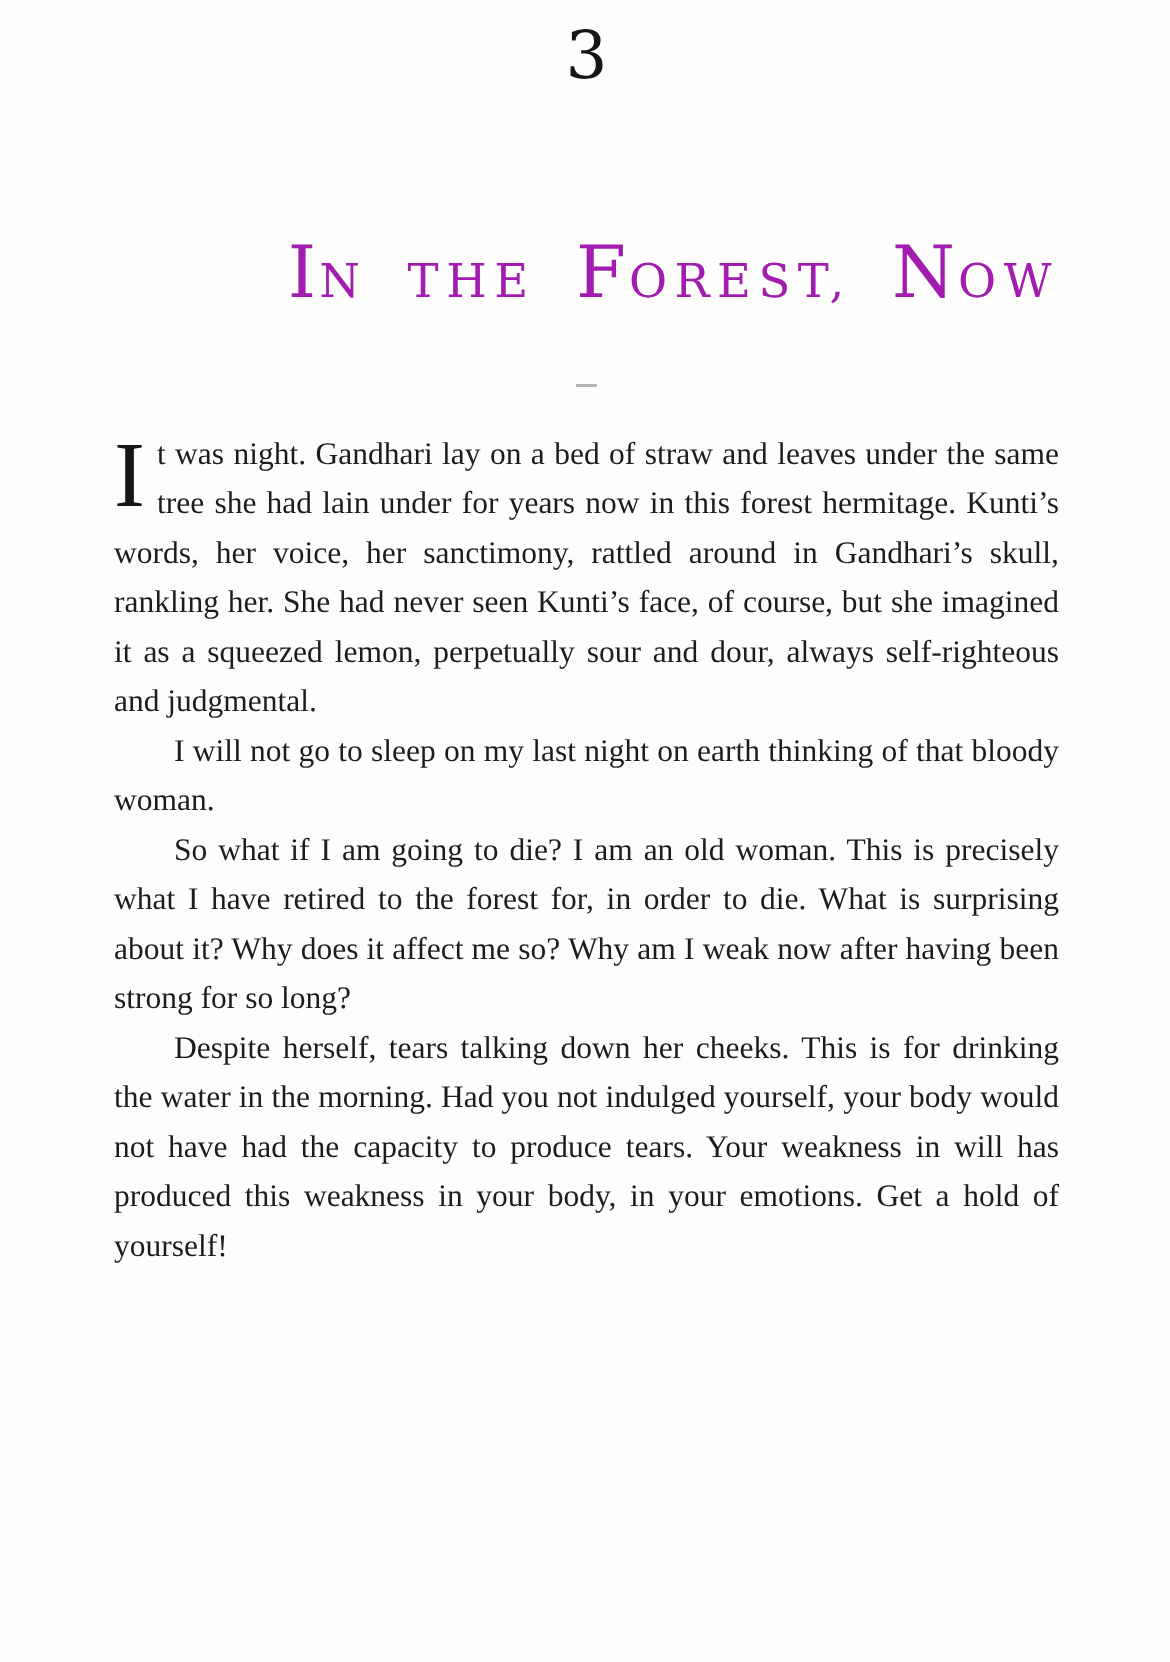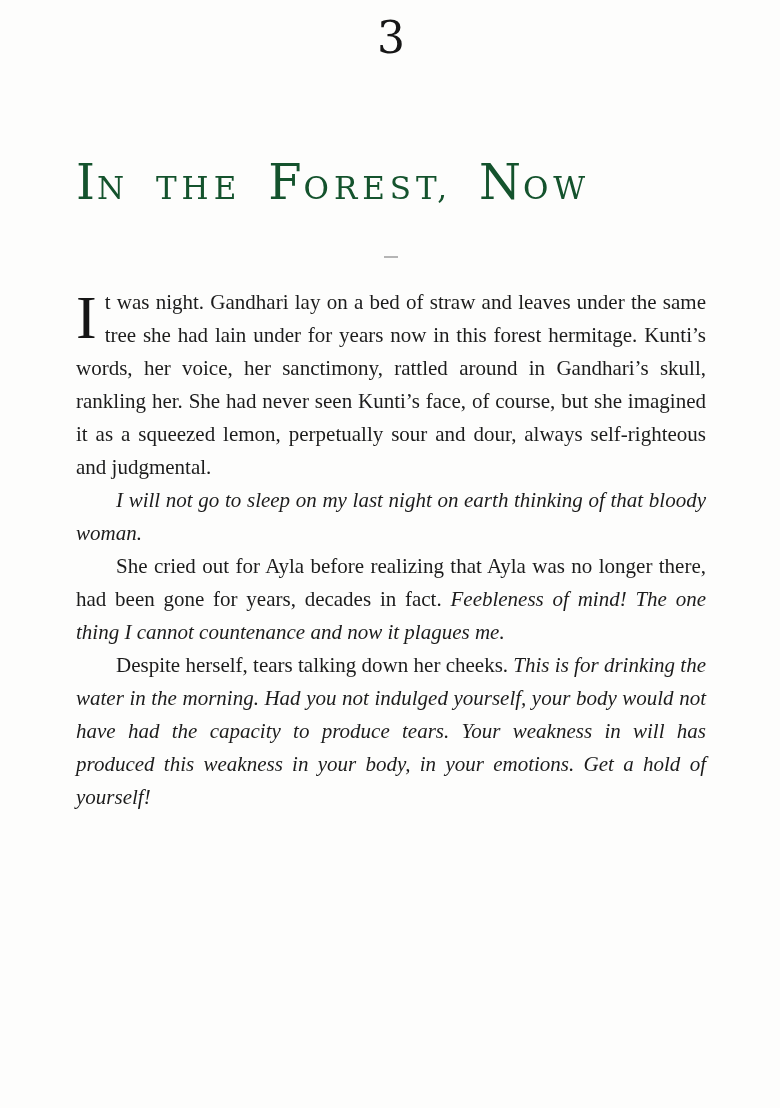--- a/index.html
+++ b/index.html
@@ -21,28 +21,28 @@
   .chapter-number {
     text-align: center;
     font-family: "DejaVu Serif", serif;
     font-size: 44px;
     line-height: 52px;
     color: #161616;
   }
 
   .chapter-title {
     margin-top: 92px;
-    text-align: left;
+    text-align: right;
     font-family: "DejaVu Serif", serif;
     font-weight: 400;
     font-size: 31px;
     line-height: 52px;
     letter-spacing: 5px;
     word-spacing: 12px;
-    color: #14532d;
+    color: #a21caf;
     white-space: nowrap;
   }
   .chapter-title .t-big {
     font-size: 48px;
     letter-spacing: 2px;
   }
 
   .divider {
     width: 14px;
     height: 2px;
@@ -52,21 +52,21 @@
 
   .body-text {
     margin-top: 28px;
     font-size: 21px;
     line-height: 33px;
     text-align: justify;
     color: #1c1c1c;
   }
   .body-text p { margin: 0; }
   .body-text p.indent { text-indent: 40px; }
-  .italic { font-style: italic; }
+  .italic { }
 
   .dropcap {
     float: left;
     font-size: 62px;
     line-height: 52px;
     padding: 5px 8px 0 0;
     color: #161616;
   }
 </style>
 </head>
@@ -80,20 +80,20 @@
 
   <div class="divider"></div>
 
   <div class="body-text">
 
     <p class="para first"><span class="dropcap">I</span><span>t was night. Gandhari lay on a bed of straw and leaves under the same tree she had lain under for years now in this forest hermitage. Kunti’s words, her voice, her sanctimony, rattled around in Gandhari’s skull, rankling her. She had never seen Kunti’s face, of course, but she imagined it as a squeezed lemon, perpetually sour and dour, always self-righteous and judgmental.</span></p>
 
     <p class="para indent italic"><span>I will not go to sleep on my last night on earth thinking of that bloody woman.</span></p>
 
 
+    <p class="para indent italic"><span>So what if I am going to die? I am an old woman. This is precisely what I have retired to the forest for, in order to die. What is surprising about it? Why does it affect me so? Why am I weak now after having been strong for so long?</span></p>
 
-    <p class="para indent"><span>She cried out for Ayla before realizing that Ayla was no longer there, had been gone for years, decades in fact. </span><span class="italic">Feebleness of mind! The one thing I cannot countenance and now it plagues me.</span></p>
 
     <p class="para indent"><span>Despite herself, tears talking down her cheeks. </span><span class="italic">This is for drinking the water in the morning. Had you not indulged yourself, your body would not have had the capacity to produce tears. Your weakness in will has produced this weakness in your body, in your emotions. Get a hold of yourself!</span></p>
 
   </div>
 
 </div>
 
 </body></html>

